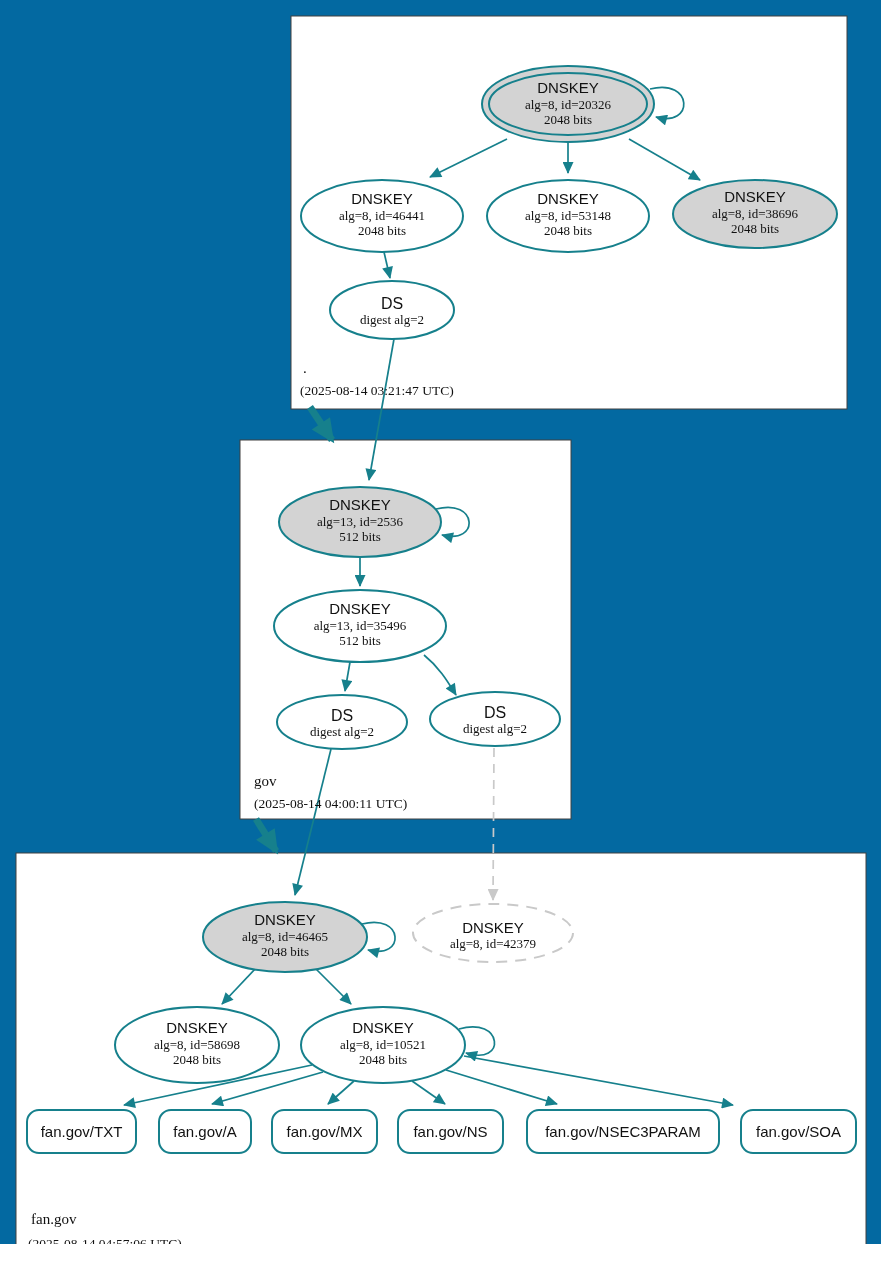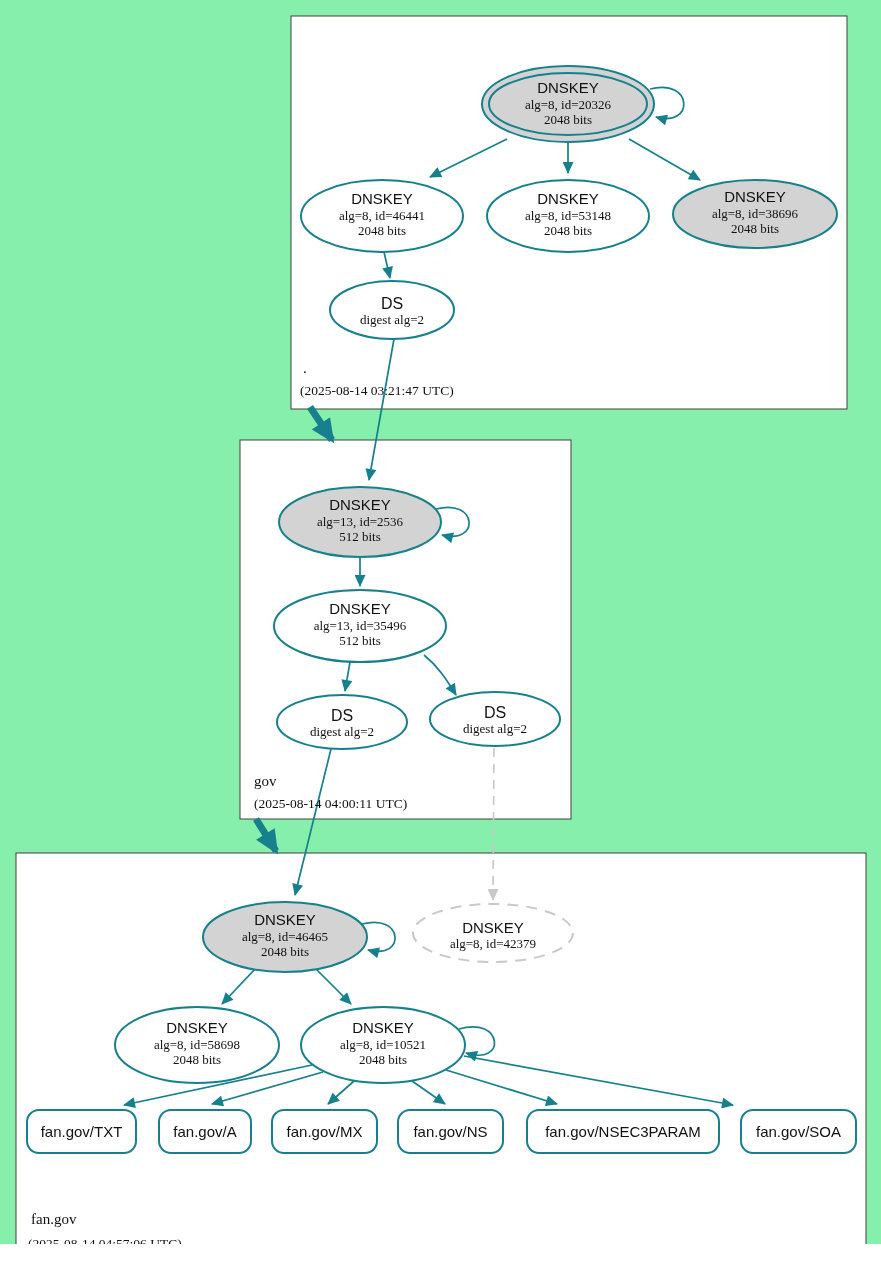--- a/index.html
+++ b/index.html
@@ -1,16 +1,16 @@
 <!DOCTYPE html>
 <html><head>
 <meta charset="utf-8">
 <style>
   html,body{margin:0;padding:0;background:#ffffff;}
-  .stage{position:relative;width:881px;height:1244px;background:#86efac;overflow:hidden;}
+  .stage{position:relative;width:881px;height:1244px;background:#0369a1;overflow:hidden;}
   svg{display:block;}
   .zone-rect{fill:#ffffff;stroke:#404040;stroke-width:1;}
   .edge{fill:none;stroke:#16808c;stroke-width:1.7;}
   .edge-thick{fill:none;stroke:#16808c;stroke-width:7;}
   .edge-dashed{fill:none;stroke:#c9c9c9;stroke-width:1.7;stroke-dasharray:9 7;}
   .node{stroke:#16808c;stroke-width:2;fill:#ffffff;}
   .node.gray{fill:#d3d3d3;}
   .node.inner{fill:none;}
   .node-dashed{stroke:#c9c9c9;stroke-width:2;fill:#ffffff;stroke-dasharray:11 8;}
   .rrbox{fill:#ffffff;stroke:#16808c;stroke-width:2;}

